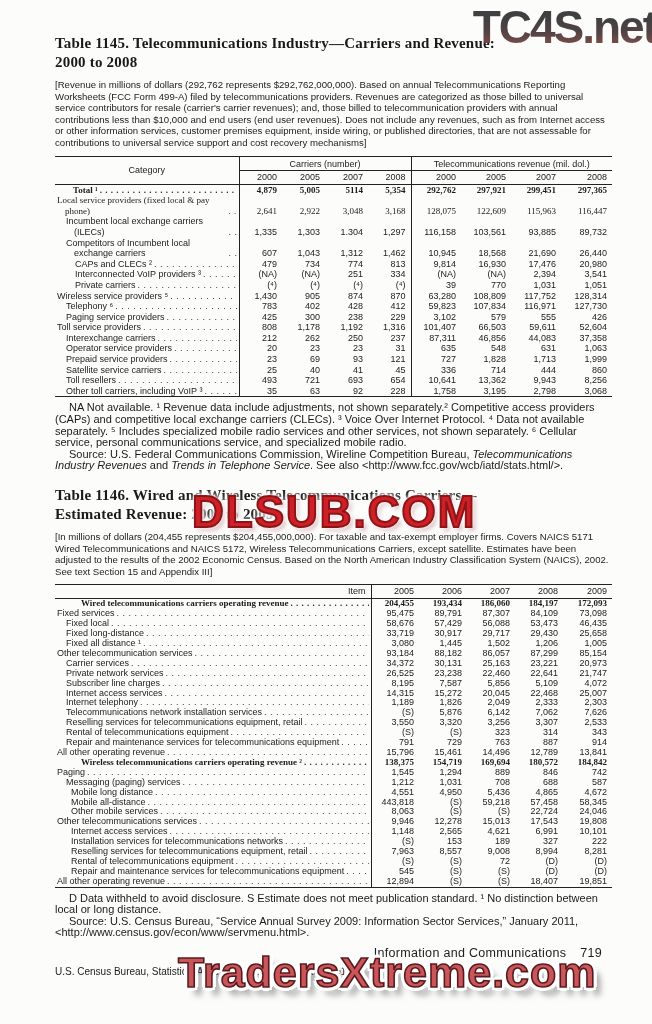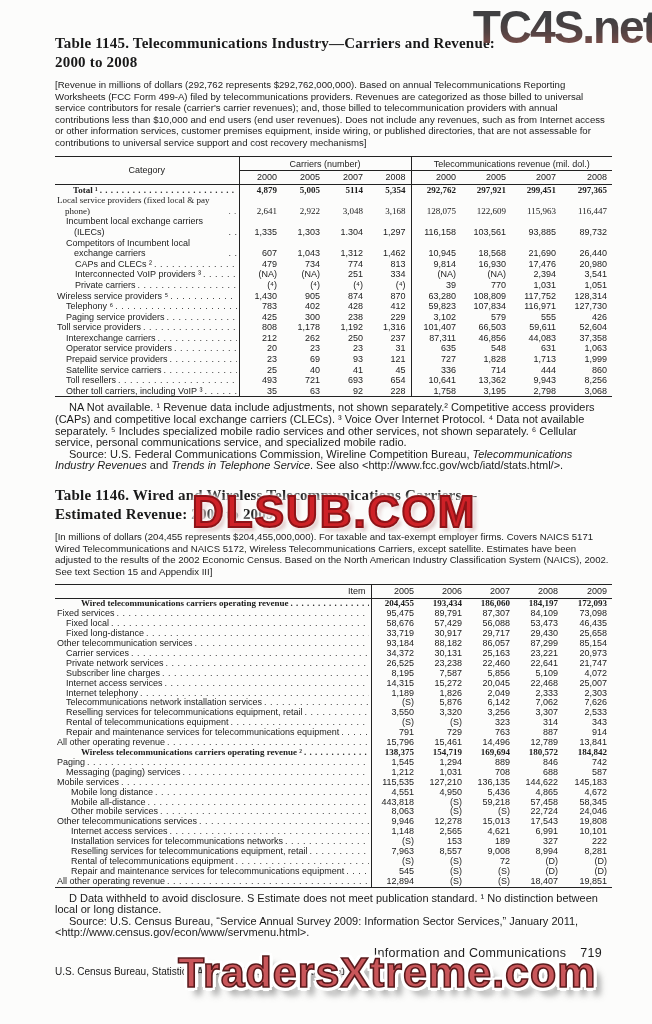--- a/index.html
+++ b/index.html
@@ -463,20 +463,33 @@
                 <span class="dots"></span>
               </div>
             </td>
             <td class="val">33,719</td>
             <td class="val">30,917</td>
             <td class="val">29,717</td>
             <td class="val">29,430</td>
             <td class="val">25,658</td>
           </tr>
           <tr>
+            <td class="lbl" style="padding-left: 11px;">
+              <div class="lw">
+                <span class="tx">Fixed all distance ¹</span>
+                <span class="dots"></span>
+              </div>
+            </td>
+            <td class="val">3,080</td>
+            <td class="val">1,445</td>
+            <td class="val">1,502</td>
+            <td class="val">1,206</td>
+            <td class="val">1,005</td>
+          </tr>
+          <tr>
             <td class="lbl" style="padding-left: 2px;">
               <div class="lw">
                 <span class="tx">Other telecommunication services</span>
                 <span class="dots"></span>
               </div>
             </td>
             <td class="val">93,184</td>
             <td class="val">88,182</td>
             <td class="val">86,057</td>
             <td class="val">87,299</td>
@@ -645,33 +658,20 @@
                 <span class="dots"></span>
               </div>
             </td>
             <td class="val">1,212</td>
             <td class="val">1,031</td>
             <td class="val">708</td>
             <td class="val">688</td>
             <td class="val">587</td>
           </tr>
           <tr>
-            <td class="lbl" style="padding-left: 2px;">
-              <div class="lw">
-                <span class="tx">Mobile services</span>
-                <span class="dots"></span>
-              </div>
-            </td>
-            <td class="val">115,535</td>
-            <td class="val">127,210</td>
-            <td class="val">136,135</td>
-            <td class="val">144,622</td>
-            <td class="val">145,183</td>
-          </tr>
-          <tr>
             <td class="lbl" style="padding-left: 16px;">
               <div class="lw">
                 <span class="tx">Mobile long distance</span>
                 <span class="dots"></span>
               </div>
             </td>
             <td class="val">4,551</td>
             <td class="val">4,950</td>
             <td class="val">5,436</td>
             <td class="val">4,865</td>

